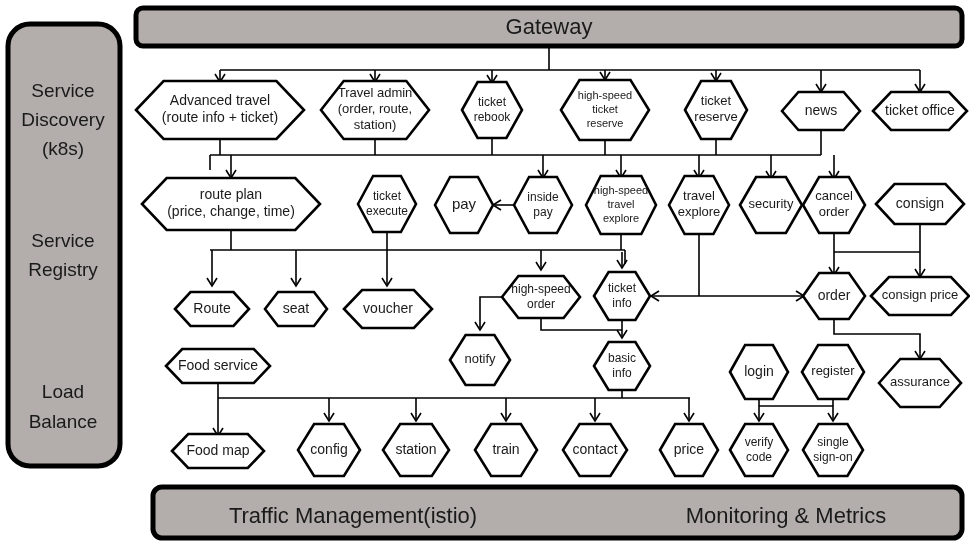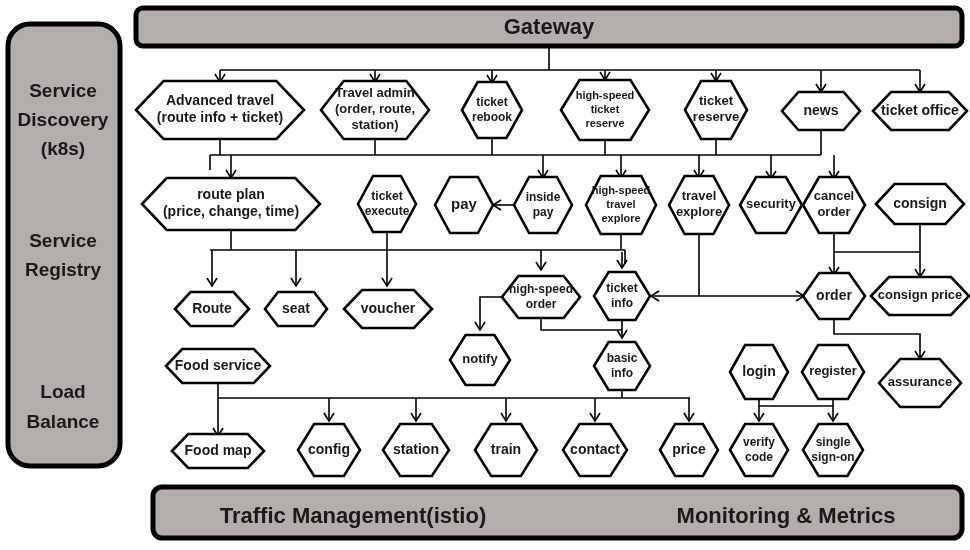--- a/index.html
+++ b/index.html
@@ -7,21 +7,20 @@
     padding: 0;
     background: #ffffff;
   }
   #page {
     position: relative;
     width: 970px;
     height: 550px;
     background: #ffffff;
     font-family: "Liberation Sans", sans-serif;
     overflow: hidden;
-    font-weight: bold;
   }
   svg.diagram {
     position: absolute;
     left: 0;
     top: 0;
     width: 970px;
     height: 550px;
   }
   .band-rect {
     fill: #b3aeab;

